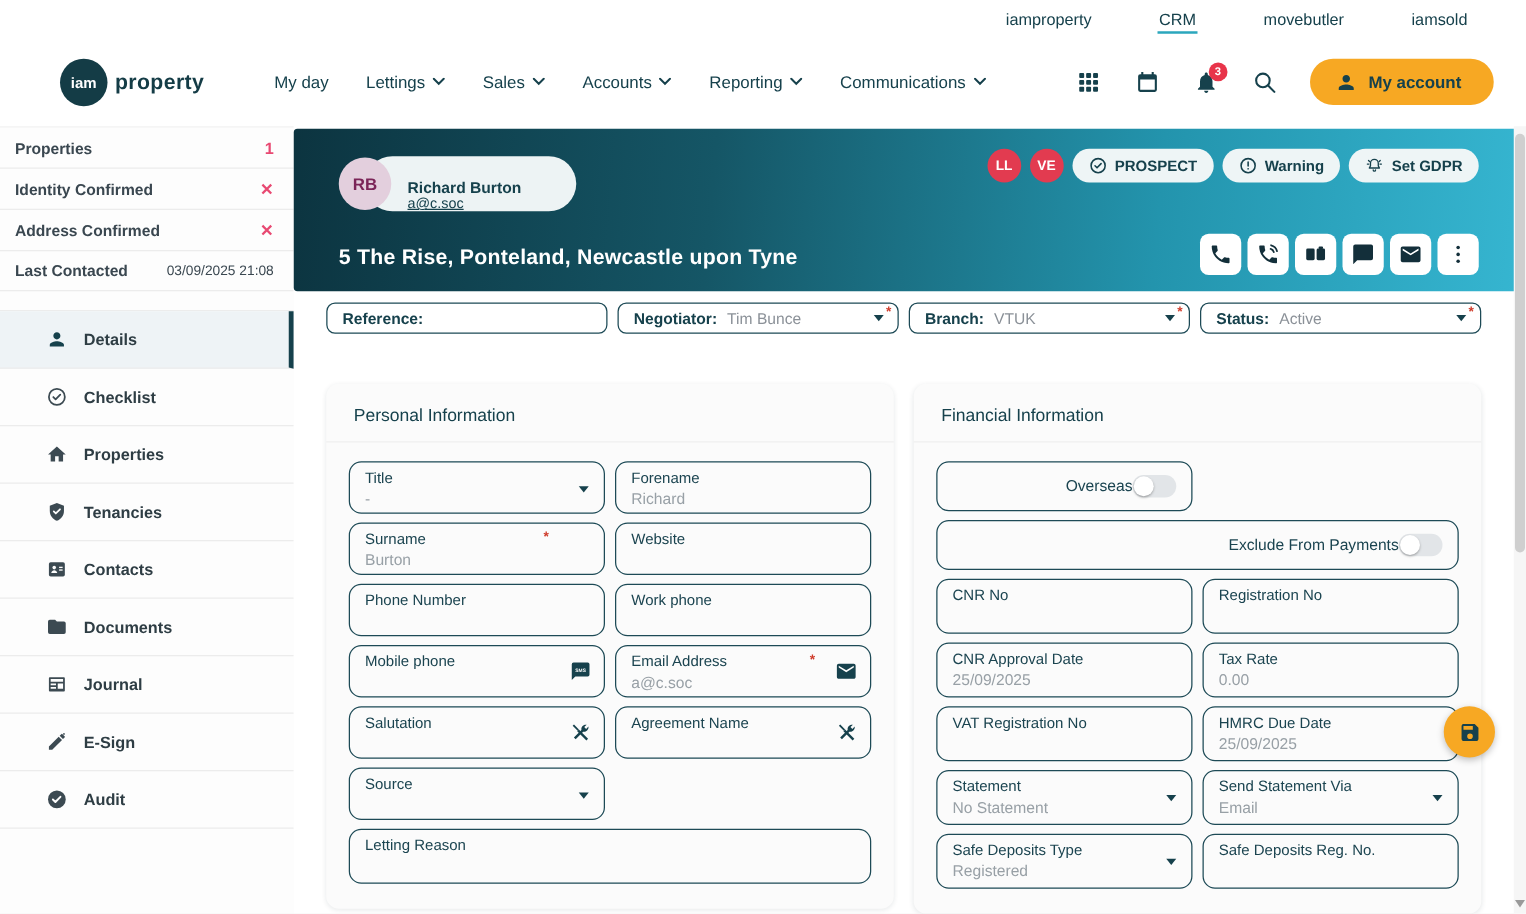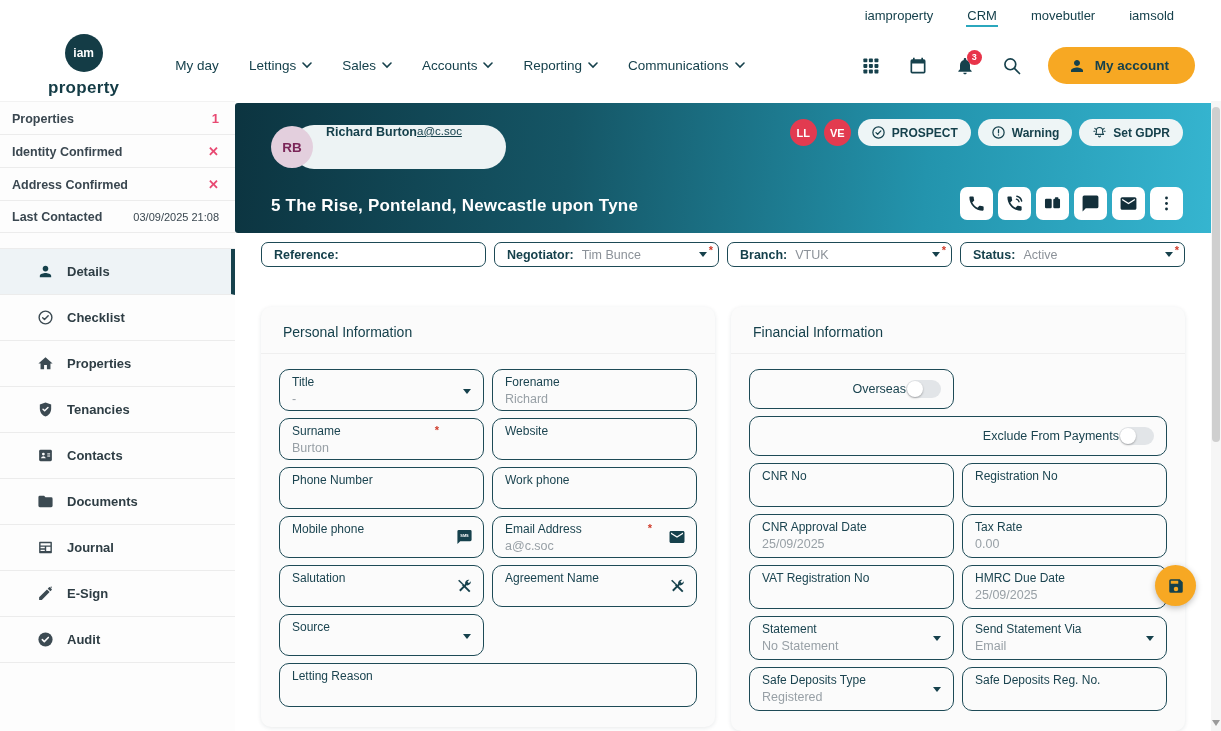--- a/index.html
+++ b/index.html
@@ -1,27 +1,27 @@
 <!DOCTYPE html>
 <html><head>
 <meta charset="utf-8">
 <style>
   * { margin:0; padding:0; box-sizing:border-box; }
   html,body { background:#e9e9e9; }
   .page { width:1221px; height:731px; position:relative; background:#fff; overflow:hidden;
           font-family:"Liberation Sans",sans-serif; color:#16414c; }
 
   
-  .topbar { height:30px; display:flex; justify-content:flex-end; align-items:center; gap:32px; padding-right:46px; background:#fff; }
+  .topbar { height:30px; display:flex; justify-content:flex-end; align-items:center; gap:52px; padding-right:46px; background:#fff; }
   .topbar .tlink { font-size:13px; color:#16414c; cursor:pointer; padding:4px 1px 2px; border-bottom:2px solid transparent; }
   .topbar .tlink.active { border-bottom:2px solid #2ba7bd; }
 
   
   .appbar { height:71px; display:flex; align-items:center; padding:0 26px 0 48px; background:#fff; }
-  .logo { display:flex; align-items:center; gap:6px;flex-direction:column; }
+  .logo { display:flex; align-items:center; gap:6px; }
   .logo-circle { width:38px; height:38px; border-radius:50%; background:#143c46; color:#fff; display:flex; align-items:center; justify-content:center; font-size:12px; font-weight:700; }
   .logo-word { font-size:17px; font-weight:700; color:#143c46; letter-spacing:.3px; }
   .nav { display:flex; align-items:center; gap:30px; margin-left:56px; }
   .nav-item { display:flex; align-items:center; gap:6px; font-size:13.5px; color:#16414c; cursor:pointer; }
   .appbar-right { margin-left:auto; display:flex; align-items:center; gap:25px; }
   .hicon { width:22px; height:22px; display:flex; align-items:center; justify-content:center; cursor:pointer; position:relative; }
   .bell-badge { position:absolute; top:-5px; right:-6px; min-width:15px; height:15px; border-radius:8px; background:#e8344a; color:#fff; font-size:9px; font-weight:700; display:flex; align-items:center; justify-content:center; padding:0 3px; }
   .account-btn { height:37px; border-radius:19px; background:#f7a823; border:none; display:flex; align-items:center; gap:9px; padding:0 26px 0 20px; font-size:13.5px; font-weight:700; color:#16414c; cursor:pointer; font-family:inherit; }
 
   
@@ -40,21 +40,21 @@
   .mi-label { font-size:13px; font-weight:700; color:#2e3d44; }
 
   
   .main { flex:1; position:relative; background:#fff; }
 
   
   .hero { position:relative; height:130px; margin-top:2px; border-radius:3px;
           background:linear-gradient(95deg,#0c3440 0%,#155666 34%,#2394ad 70%,#36b6d1 100%); }
   .avatar-chip { position:absolute; left:36px; top:22px; display:flex; align-items:center; }
   .avatar { position:relative; z-index:2; width:42px; height:42px; border-radius:50%; background:#e3cfdd; color:#7b2558; font-weight:700; font-size:13.5px; display:flex; align-items:center; justify-content:center; }
-  .chip { margin-left:-21px; height:44px; border-radius:22px; background:#edf3f4; display:flex; justify-content:flex-end; padding:0 44px 0 34px; }
+  .chip { margin-left:-21px; height:44px; border-radius:22px; background:#edf3f4; display:flex; flex-direction:column; justify-content:flex-end; padding:0 44px 0 34px; }
   .chip-name { font-size:12.5px; font-weight:700; color:#16414c; }
   .chip-email { font-size:11.5px; color:#16414c; text-decoration:underline; cursor:pointer; }
   .hero-badges { position:absolute; top:16px; right:38px; display:flex; align-items:center; gap:7px; }
   .round-badge { width:27px; height:27px; border-radius:50%; background:#e23b50; color:#fff; font-size:11px; font-weight:700; display:flex; align-items:center; justify-content:center; }
   .pill { height:27px; border-radius:14px; background:#eef5f6; display:flex; align-items:center; gap:6px; padding:0 13px; font-size:12px; font-weight:700; color:#16414c; cursor:pointer; }
   .hero-address { position:absolute; left:36px; bottom:17px; font-size:17px; font-weight:700; color:#fff; letter-spacing:.2px; }
   .hero-actions { position:absolute; right:38px; bottom:13px; display:flex; gap:5px; }
   .action { width:33px; height:33px; border-radius:7px; background:#fff; border:none; display:flex; align-items:center; justify-content:center; cursor:pointer; }
 
   

